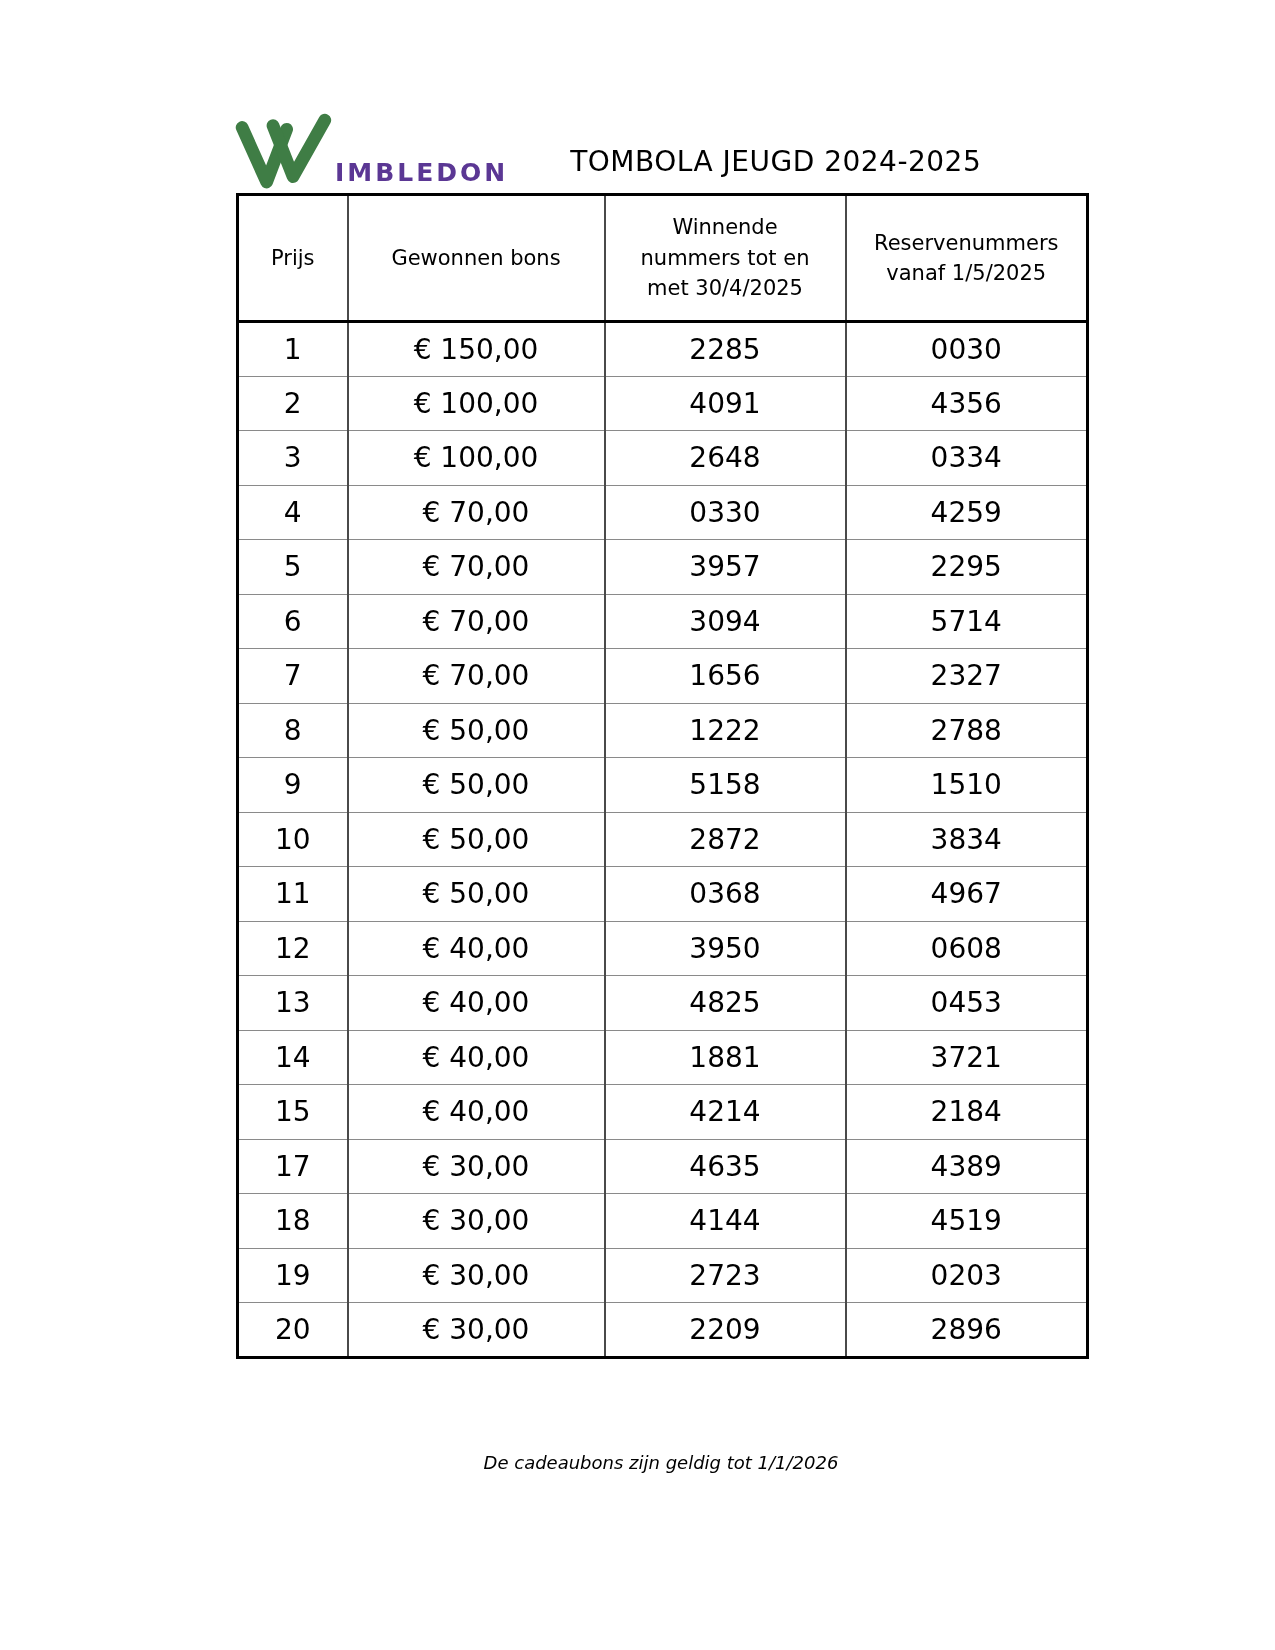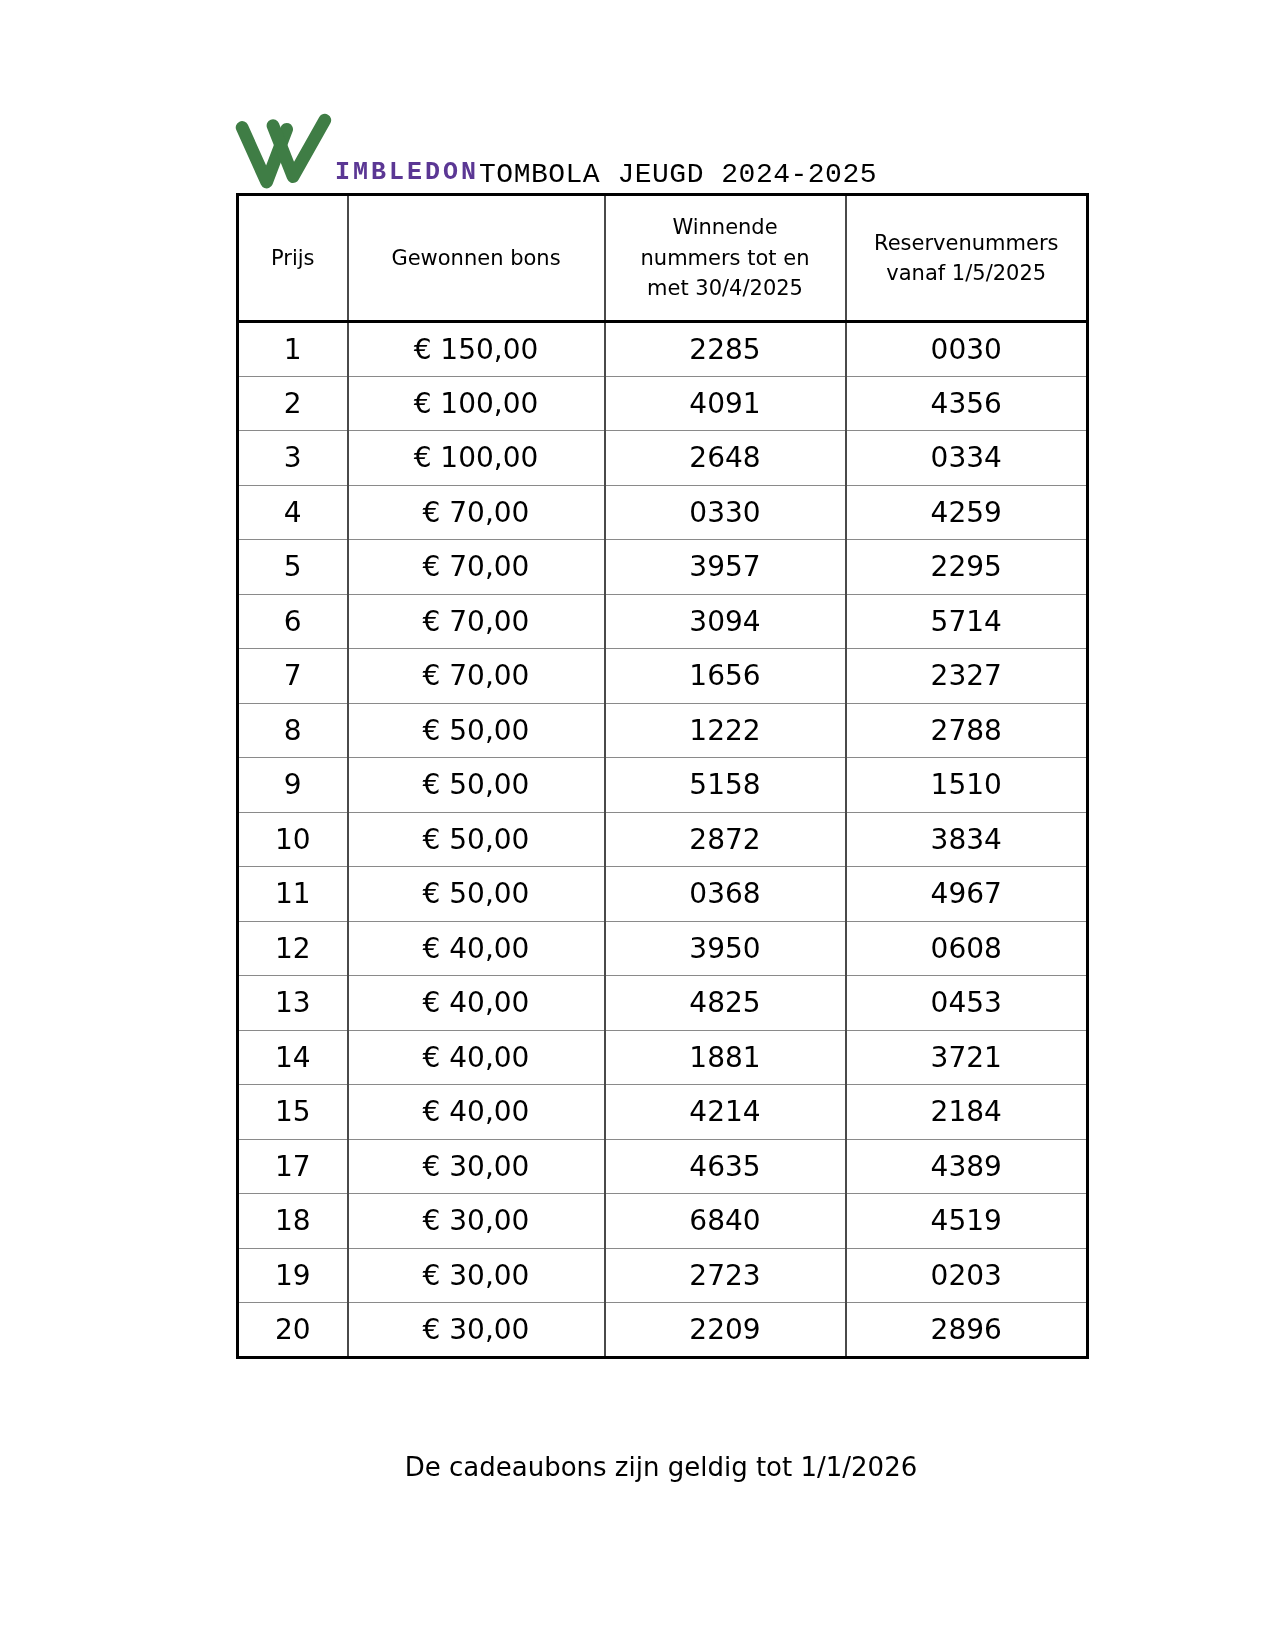--- a/index.html
+++ b/index.html
@@ -19,21 +19,20 @@
 
   
   .header-band {
     position: absolute;
     left: 233px;
     top: 105px;
     width: 850px;
     height: 88px;
     display: flex;
     align-items: flex-end;
-    font-family: Liberation Mono, monospace;
   }
   .logo {
     display: flex;
     align-items: flex-end;
     height: 82px;
   }
   .logo-w {
     width: 100px;
     height: 82px;
     flex: 0 0 auto;
@@ -43,21 +42,22 @@
     font-size: 25px;
     letter-spacing: 3px;
     line-height: 1;
     padding-bottom: 8px;
     margin-left: 2px;
   }
   .doc-title {
     font-size: 28px;
     letter-spacing: 0.5px;
     line-height: 1;
-    padding-bottom: 4px;
+    padding-bottom: 17px;
+    margin-left: 62px;
     white-space: nowrap;
   }
 
   
   table.prize-table {
     position: absolute;
     left: 236px;
     top: 193px;
     width: 850px;
     border-collapse: collapse;
@@ -99,21 +99,22 @@
   table.prize-table tbody tr:first-child td { border-top: none; }
   td.amount { font-weight: bold; }
 
   
   .footer-note {
     position: absolute;
     left: 236px;
     top: 1452px;
     width: 850px;
     text-align: center;
-    font-size: 26px;
+    font-size: 18px;
+    font-style: italic;
   }
 </style>
 </head>
 <body>
 
 <div class="sheet">
 
   <div class="header-band">
     <div class="logo">
       <svg class="logo-w" viewBox="0 0 110 90" xmlns="http://www.w3.org/2000/svg" aria-hidden="true">
@@ -236,21 +237,21 @@
         </tr>
         <tr>
           <td>17</td>
           <td class="amount">€ 30,00</td>
           <td>4635</td>
           <td>4389</td>
         </tr>
         <tr>
           <td>18</td>
           <td class="amount">€ 30,00</td>
-          <td>6840</td>
+          <td>4144</td>
           <td>4519</td>
         </tr>
         <tr>
           <td>19</td>
           <td class="amount">€ 30,00</td>
           <td>2723</td>
           <td>0203</td>
         </tr>
         <tr>
           <td>20</td>

